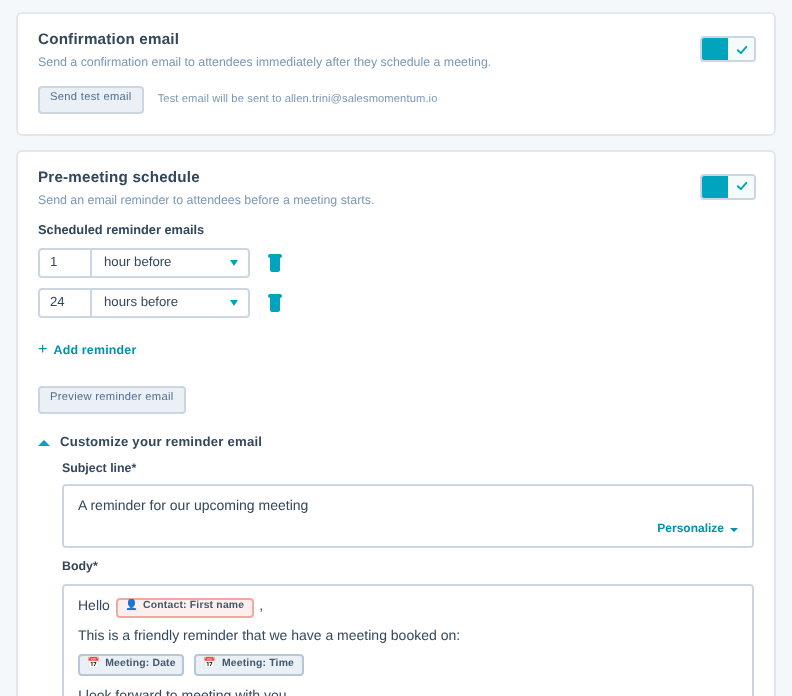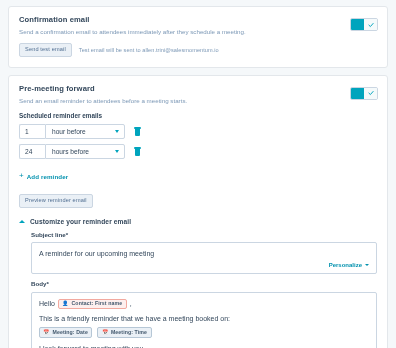--- a/index.html
+++ b/index.html
@@ -154,21 +154,21 @@
       </div>
     </div>
 
     <div class="row-testmail">
       <span class="btn-sec">Send test email</span>
       <span class="hint">Test email will be sent to allen.trini@salesmomentum.io</span>
     </div>
   </div>
 
   <div class="card">
-    <div class="card-title">Pre-meeting forward</div>
+    <div class="card-title">Pre-meeting schedule</div>
     <div class="card-sub">Send an email reminder to attendees before a meeting starts.</div>
 
     <div class="toggle">
       <div class="fill"></div>
       <div class="knob">
         <svg width="6" height="6" viewBox="0 0 10 10">
           <path d="M1.5 5.2 L4 7.6 L8.6 2.4" fill="none" stroke="#00a4bd" stroke-width="1.6" stroke-linecap="round" stroke-linejoin="round"></path>
         </svg>
       </div>
     </div>

